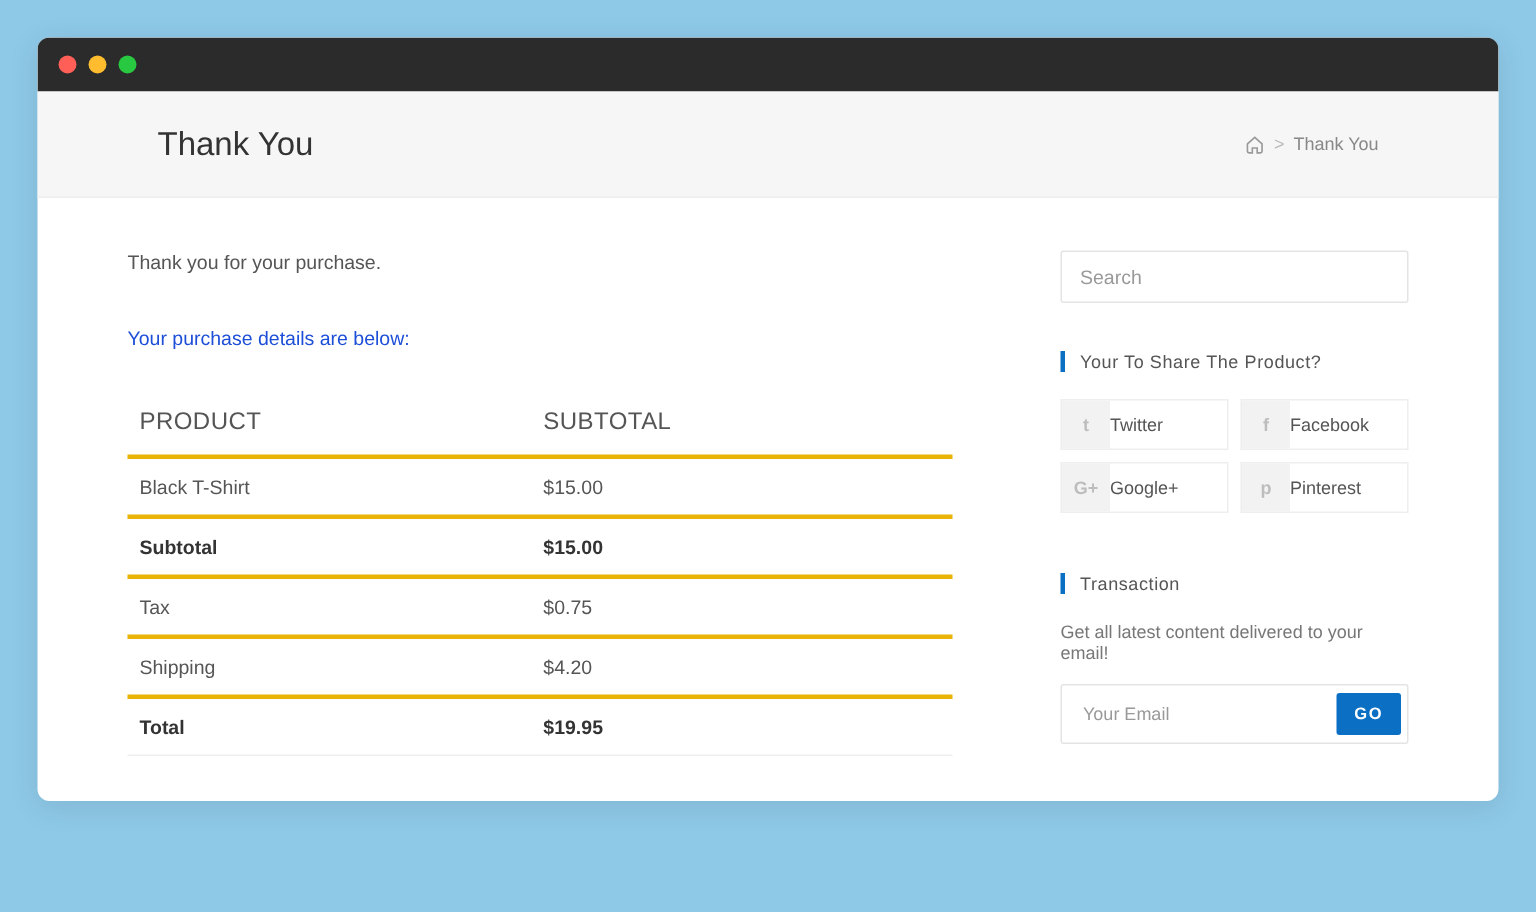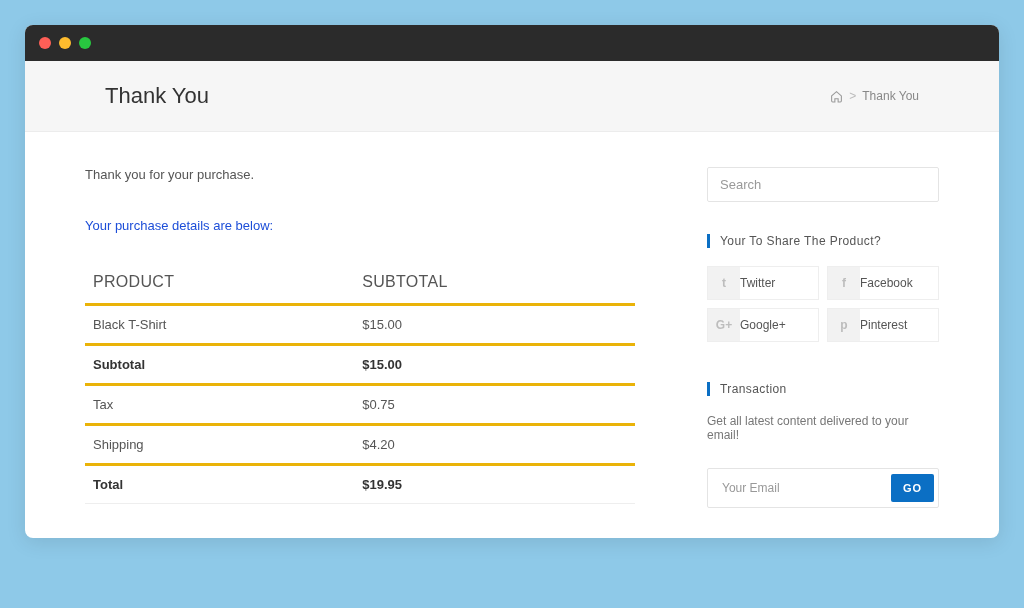--- a/index.html
+++ b/index.html
@@ -138,21 +138,21 @@
       font-weight: bold;
       font-size: 12px;
     }
     .share-btn .lbl {
       flex: 1;
       text-align: left;
     }
     .news-desc {
       font-size: 12px;
       color: #777;
-      margin-bottom: 26px;
+      margin-bottom: 14px;
     }
     .news-form {
       display: flex;
       border: 1px solid #e4e4e4;
       border-radius: 2px;
       overflow: hidden;
       align-items: center;
       padding: 4px;
     }
     .news-input {

